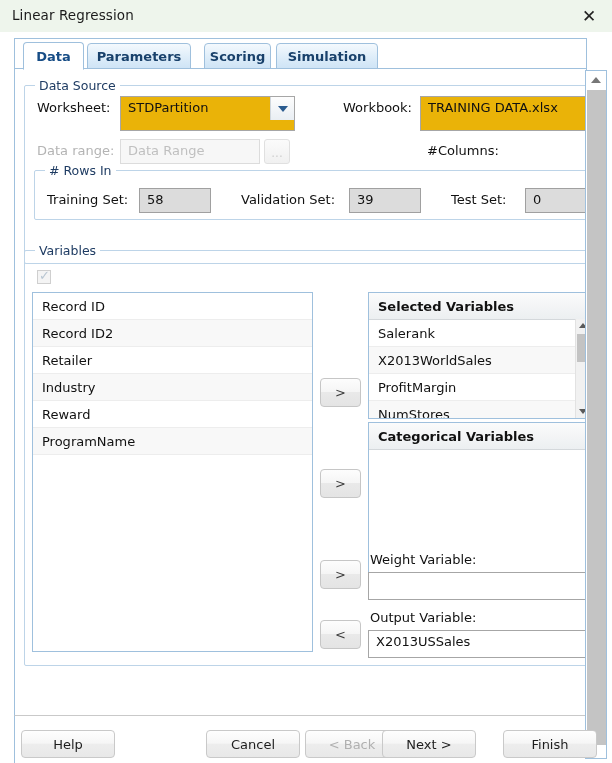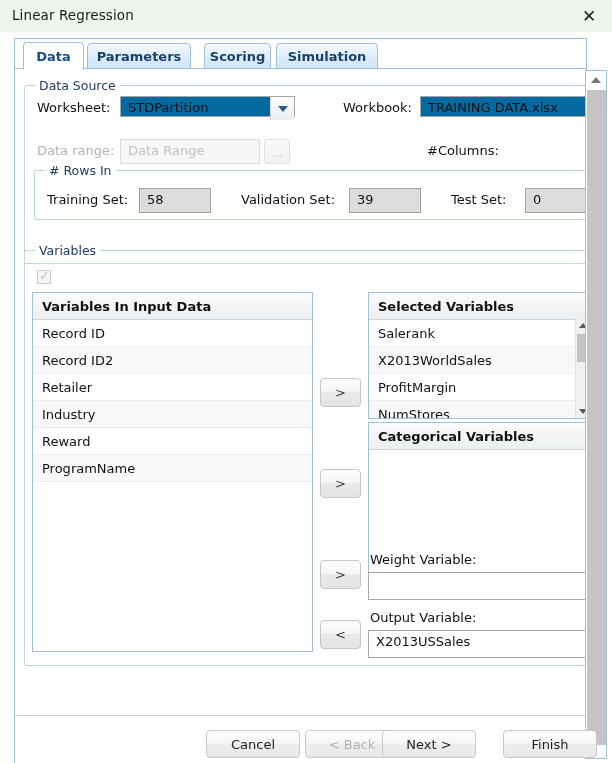--- a/index.html
+++ b/index.html
@@ -106,22 +106,22 @@
     font-size: 13px;
     color: #111111;
     white-space: nowrap;
   }
   .lbl.dim { color: #b4b4b4; }
 
   .combo {
     position: absolute;
     box-sizing: border-box;
     border: 1px solid #a6a6a6;
-    background: #0369a1;
-    height: 21px;
+    background: #eab308;
+    height: 35px;
   }
   .combo .val {
     position: absolute; left: 7px; top: 3px;
     font-size: 13px; color: #111;
     white-space: nowrap;
   }
   .combo .arrowbox {
     position: absolute; right: 0; top: 0;
     width: 23px; height: 23px;
     background: linear-gradient(to bottom, #fdfdfd, #e9eef3);
@@ -358,21 +358,20 @@
 
       <div class="groupbox" style="left:9px; top:211px; width:595px; height:414px;">
         <div class="group-label">Variables</div>
       </div>
 
       <div class="chk" style="left:22px; top:231px;">
         <span class="tick">✓</span>
       </div>
 
       <div class="listbox" style="left:17px; top:253px; width:281px; height:360px;">
-        <div class="list-header">Variables In Input Data</div>
         <div class="list-row">Record ID</div>
         <div class="list-row alt">Record ID2</div>
         <div class="list-row">Retailer</div>
         <div class="list-row alt">Industry</div>
         <div class="list-row">Reward</div>
         <div class="list-row alt">ProgramName</div>
       </div>
 
       <div class="xferbtn" style="left:305px; top:339px;">&gt;</div>
       <div class="xferbtn" style="left:305px; top:430px;">&gt;</div>
@@ -413,20 +412,21 @@
     </div>
 
     <div id="vscroll">
       <div class="sb-up">
           <i class="tri-up-lg"></i>
         </div>
       <div class="sb-thumb"></div>
     </div>
 
     <div id="btnbar">
+      <div class="dlgbtn" style="left:6px; top:14px; width:94px;">Help</div>
       <div class="dlgbtn" style="left:191px; top:14px; width:94px;">Cancel</div>
       <div class="dlgbtn disabled" style="left:290px; top:14px; width:94px;">&lt; Back</div>
       <div class="dlgbtn" style="left:367px; top:14px; width:94px;">Next &gt;</div>
       <div class="dlgbtn" style="left:488px; top:14px; width:94px;">Finish</div>
     </div>
 
   </div>
 </div>
 
 </body></html>

